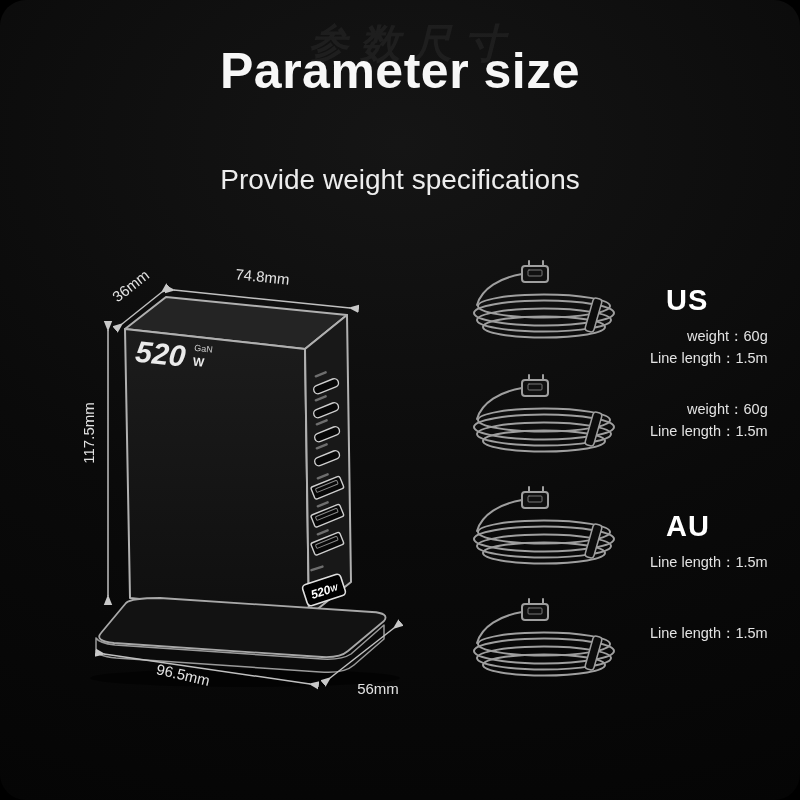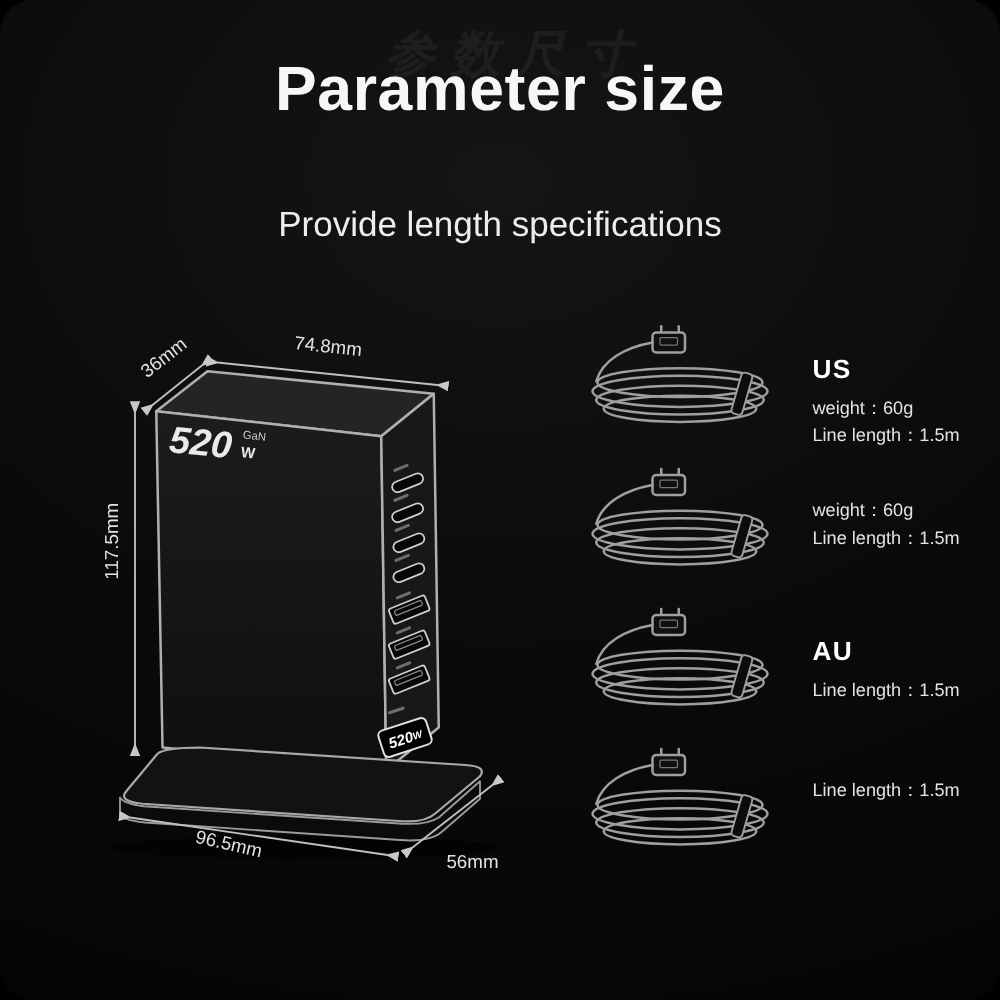--- a/index.html
+++ b/index.html
@@ -21,22 +21,22 @@
     position:absolute;top:164px;left:0;width:100%;text-align:center;
     font-size:28px;font-weight:400;color:#ededed;
   }
   .charger-wrap{position:absolute;left:60px;top:248px;width:360px;height:480px;}
   svg text{font-family:"Liberation Sans",sans-serif;}
   .dim-text{font-size:15px;fill:#e2e2e2;}
   .cable-row{position:absolute;left:448px;width:348px;height:110px;}
   .row-0{top:256px}.row-1{top:370px}.row-2{top:482px}.row-3{top:594px}
   .cable-art{position:absolute;left:0;top:4px;width:198px;height:100px;}
   .cable-info{position:absolute;left:202px;top:28px;}
-  .region{font-size:21px;font-weight:700;color:#ffffff;letter-spacing:1px;margin:0 0 8px 0;}
-  .spec{font-size:14.5px;color:#e3e3e3;line-height:1.55;}
+  .region{font-size:29px;font-weight:700;color:#ffffff;letter-spacing:1px;margin:0 0 8px 16px;}
+  .spec{font-size:14.5px;color:#e3e3e3;line-height:1.55;text-align:right;}
   .hidden-defs{position:absolute;width:0;height:0;}
 </style>
 </head>
 <body>
 
 <svg class="hidden-defs" aria-hidden="true">
   <defs>
     <g id="cableArt" fill="none" stroke="#9f9f9f" stroke-width="2" stroke-linecap="round" stroke-linejoin="round">
       <line x1="81" y1="6" x2="81" y2="1"></line>
       <line x1="95" y1="6" x2="95" y2="1"></line>
@@ -49,21 +49,21 @@
       <ellipse cx="96" cy="67" rx="61" ry="10.5"></ellipse>
       <rect x="141" y="38" width="9" height="34" rx="3" transform="rotate(16 145.5 55)" fill="#0c0c0c" stroke-width="1.5"></rect>
     </g>
   </defs>
 </svg>
 
 <div class="stage">
 
   <div class="watermark">参数尺寸</div>
   <div class="title">Parameter size</div>
-  <div class="subtitle">Provide length specifications</div>
+  <div class="subtitle">Provide weight specifications</div>
 
   <svg class="charger-wrap" viewBox="0 0 360 480">
     <defs>
       <marker id="arrB" viewBox="0 0 10 10" refX="1.5" refY="5" markerWidth="7" markerHeight="7" orient="auto-start-reverse">
         <path d="M0,5 L10,1 L10,9 Z" fill="#c8c8c8"></path>
       </marker>
       <linearGradient id="gradL" x1="0" y1="0" x2="0" y2="1">
         <stop offset="0" stop-color="#1c1c1c"></stop>
           <stop offset="1" stop-color="#0f0f0f"></stop>
       </linearGradient>

